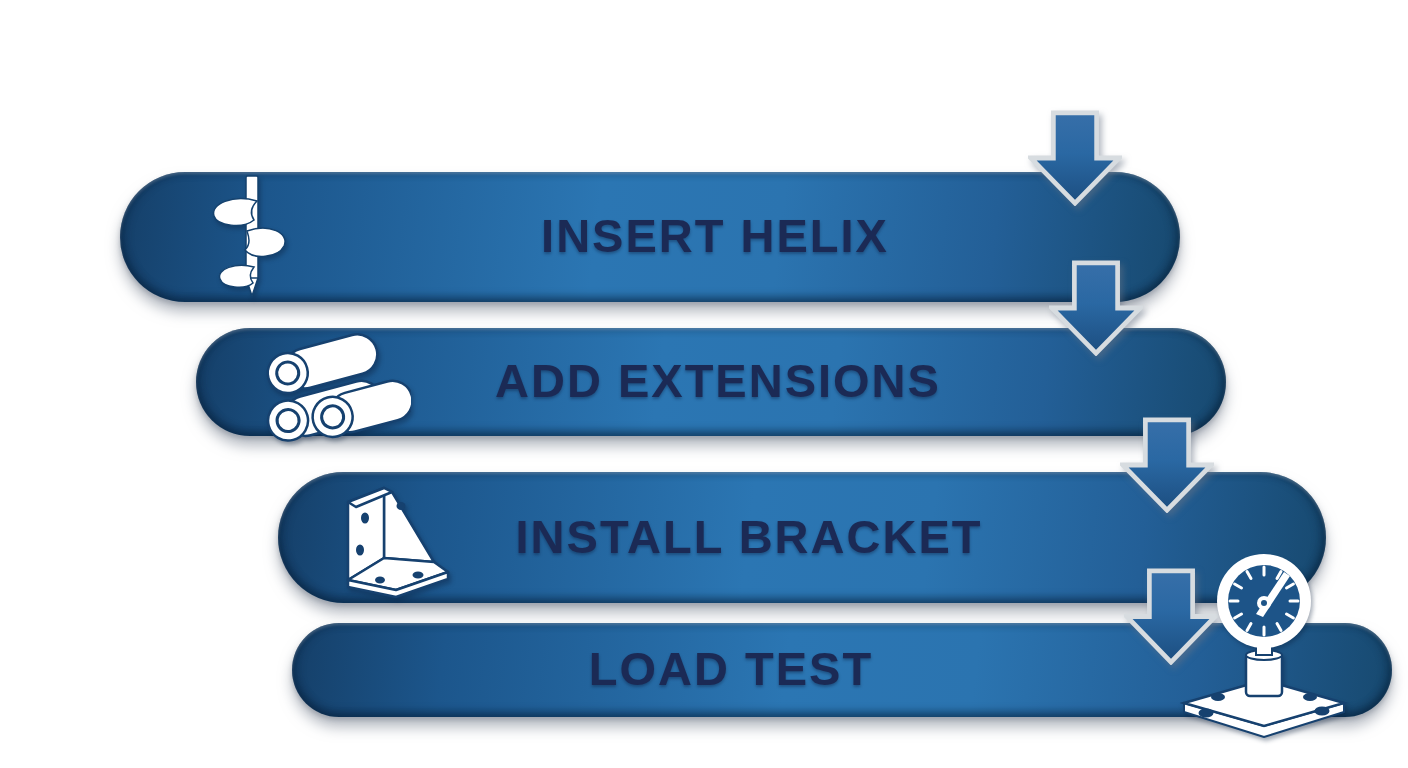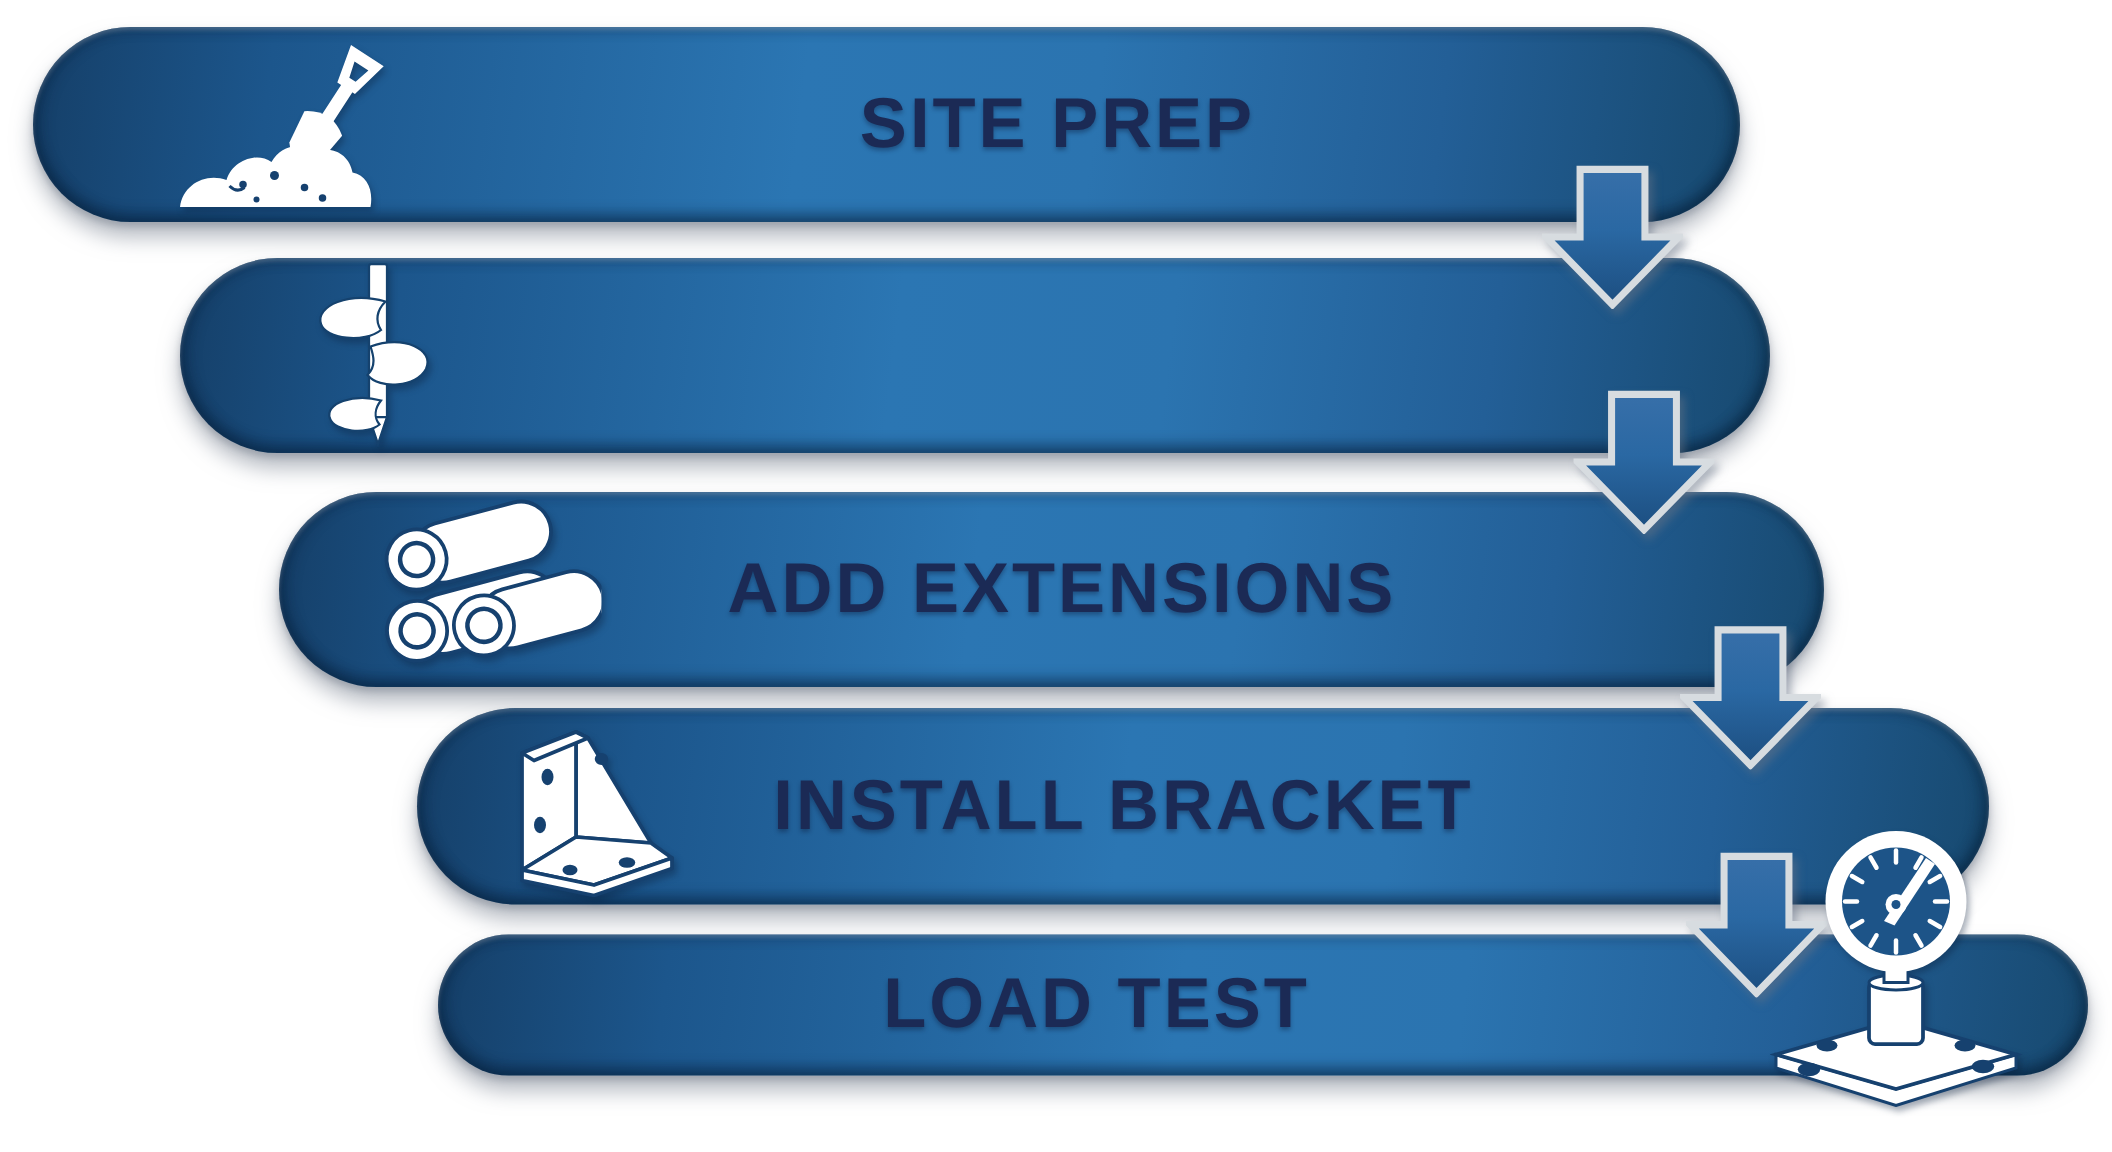--- a/index.html
+++ b/index.html
@@ -32,53 +32,35 @@
     <linearGradient id="arrowGrad" x1="0" y1="0" x2="0" y2="1">
       <stop offset="0" stop-color="#376fa9"></stop>
       <stop offset="0.45" stop-color="#2a68a3"></stop>
       <stop offset="1" stop-color="#1c4e80"></stop>
     </linearGradient>
   </defs>
 </svg>
 
 <div id="stage">
 
-  <div class="bar" style="left:22px;top:18px;width:1138px;height:130px">
-    <svg class="icon" style="left:90px;top:6px" width="150" height="120" viewBox="0 0 150 120">
-      <g transform="rotate(33 88 84)" fill="#ffffff">
-        <path fill-rule="evenodd" d="M74,0 L100,0 L94,26 L80,26 Z M82,8 L93,8 L90,19 L85,19 Z"></path>
-        <rect x="83" y="24" width="9" height="33" rx="2"></rect>
-        <path d="M72,54 Q87,43 102,54 L99,77 Q87,92 75,77 Z"></path>
-      </g>
-      <path fill="#ffffff" d="M8,114 C10,99 25,91 39,96 C43,83 59,77 69,84 C75,73 89,70 97,78 C109,72 121,79 123,91 C133,93 137,103 135,114 Z"></path>
-      <g fill="#16416f">
-        <circle cx="50" cy="99" r="2.5"></circle>
-          <circle cx="71" cy="93" r="3"></circle>
-        <circle cx="91" cy="101" r="2.5"></circle>
-          <circle cx="59" cy="109" r="2"></circle>
-        <circle cx="103" cy="108" r="2.5"></circle>
-      </g>
-      <path d="M41,100 q5,5 10,1" stroke="#16416f" stroke-width="2" fill="none"></path>
-    </svg>
-    <span class="lbl" style="left:683px">SITE PREP</span>
-  </div>
 
   <div class="bar" style="left:120px;top:172px;width:1060px;height:130px">
     <svg class="icon" style="left:85px;top:1px" width="90" height="126" viewBox="0 0 90 126">
       <g fill="#ffffff" stroke="#15426e" stroke-width="1.5">
         <rect x="41" y="3" width="12" height="104" rx="1.5"></rect>
         <path d="M41,105 h12 L47,123 Z"></path>
         <path d="M52,28 C28,21 5,31 9,43 C12,53 38,56 49,47 C45,41 46,34 52,28 Z"></path>
         <path d="M42,58 C64,50 85,60 79,73 C73,85 48,87 40,77 C46,71 44,64 42,58 Z"></path>
         <path d="M49,94 C31,89 11,96 15,106 C18,115 40,117 48,110 C44,105 45,99 49,94 Z"></path>
       </g>
     </svg>
+    <span class="lbl" style="left:595px">INSERT HELIX</span>
   </div>
 
-  <div class="bar" style="left:186px;top:328px;width:1030px;height:130px">
+  <div class="bar" style="left:196px;top:328px;width:1030px;height:108px">
     <svg class="icon" style="left:65px;top:4px" width="150" height="110" viewBox="0 0 150 110">
       <g transform="rotate(-15 75 55)" fill="#ffffff" stroke="#16416f" stroke-width="2.5">
         <rect x="30" y="9" width="94" height="40" rx="20"></rect>
         <rect x="18" y="55" width="98" height="40" rx="20"></rect>
         <rect x="62" y="63" width="84" height="40" rx="20"></rect>
         <circle cx="32" cy="29" r="20"></circle>
           <circle cx="32" cy="29" r="11" stroke-width="3"></circle>
         <circle cx="20" cy="75" r="20"></circle>
           <circle cx="20" cy="75" r="11" stroke-width="3"></circle>
         <circle cx="64" cy="83" r="20"></circle>

